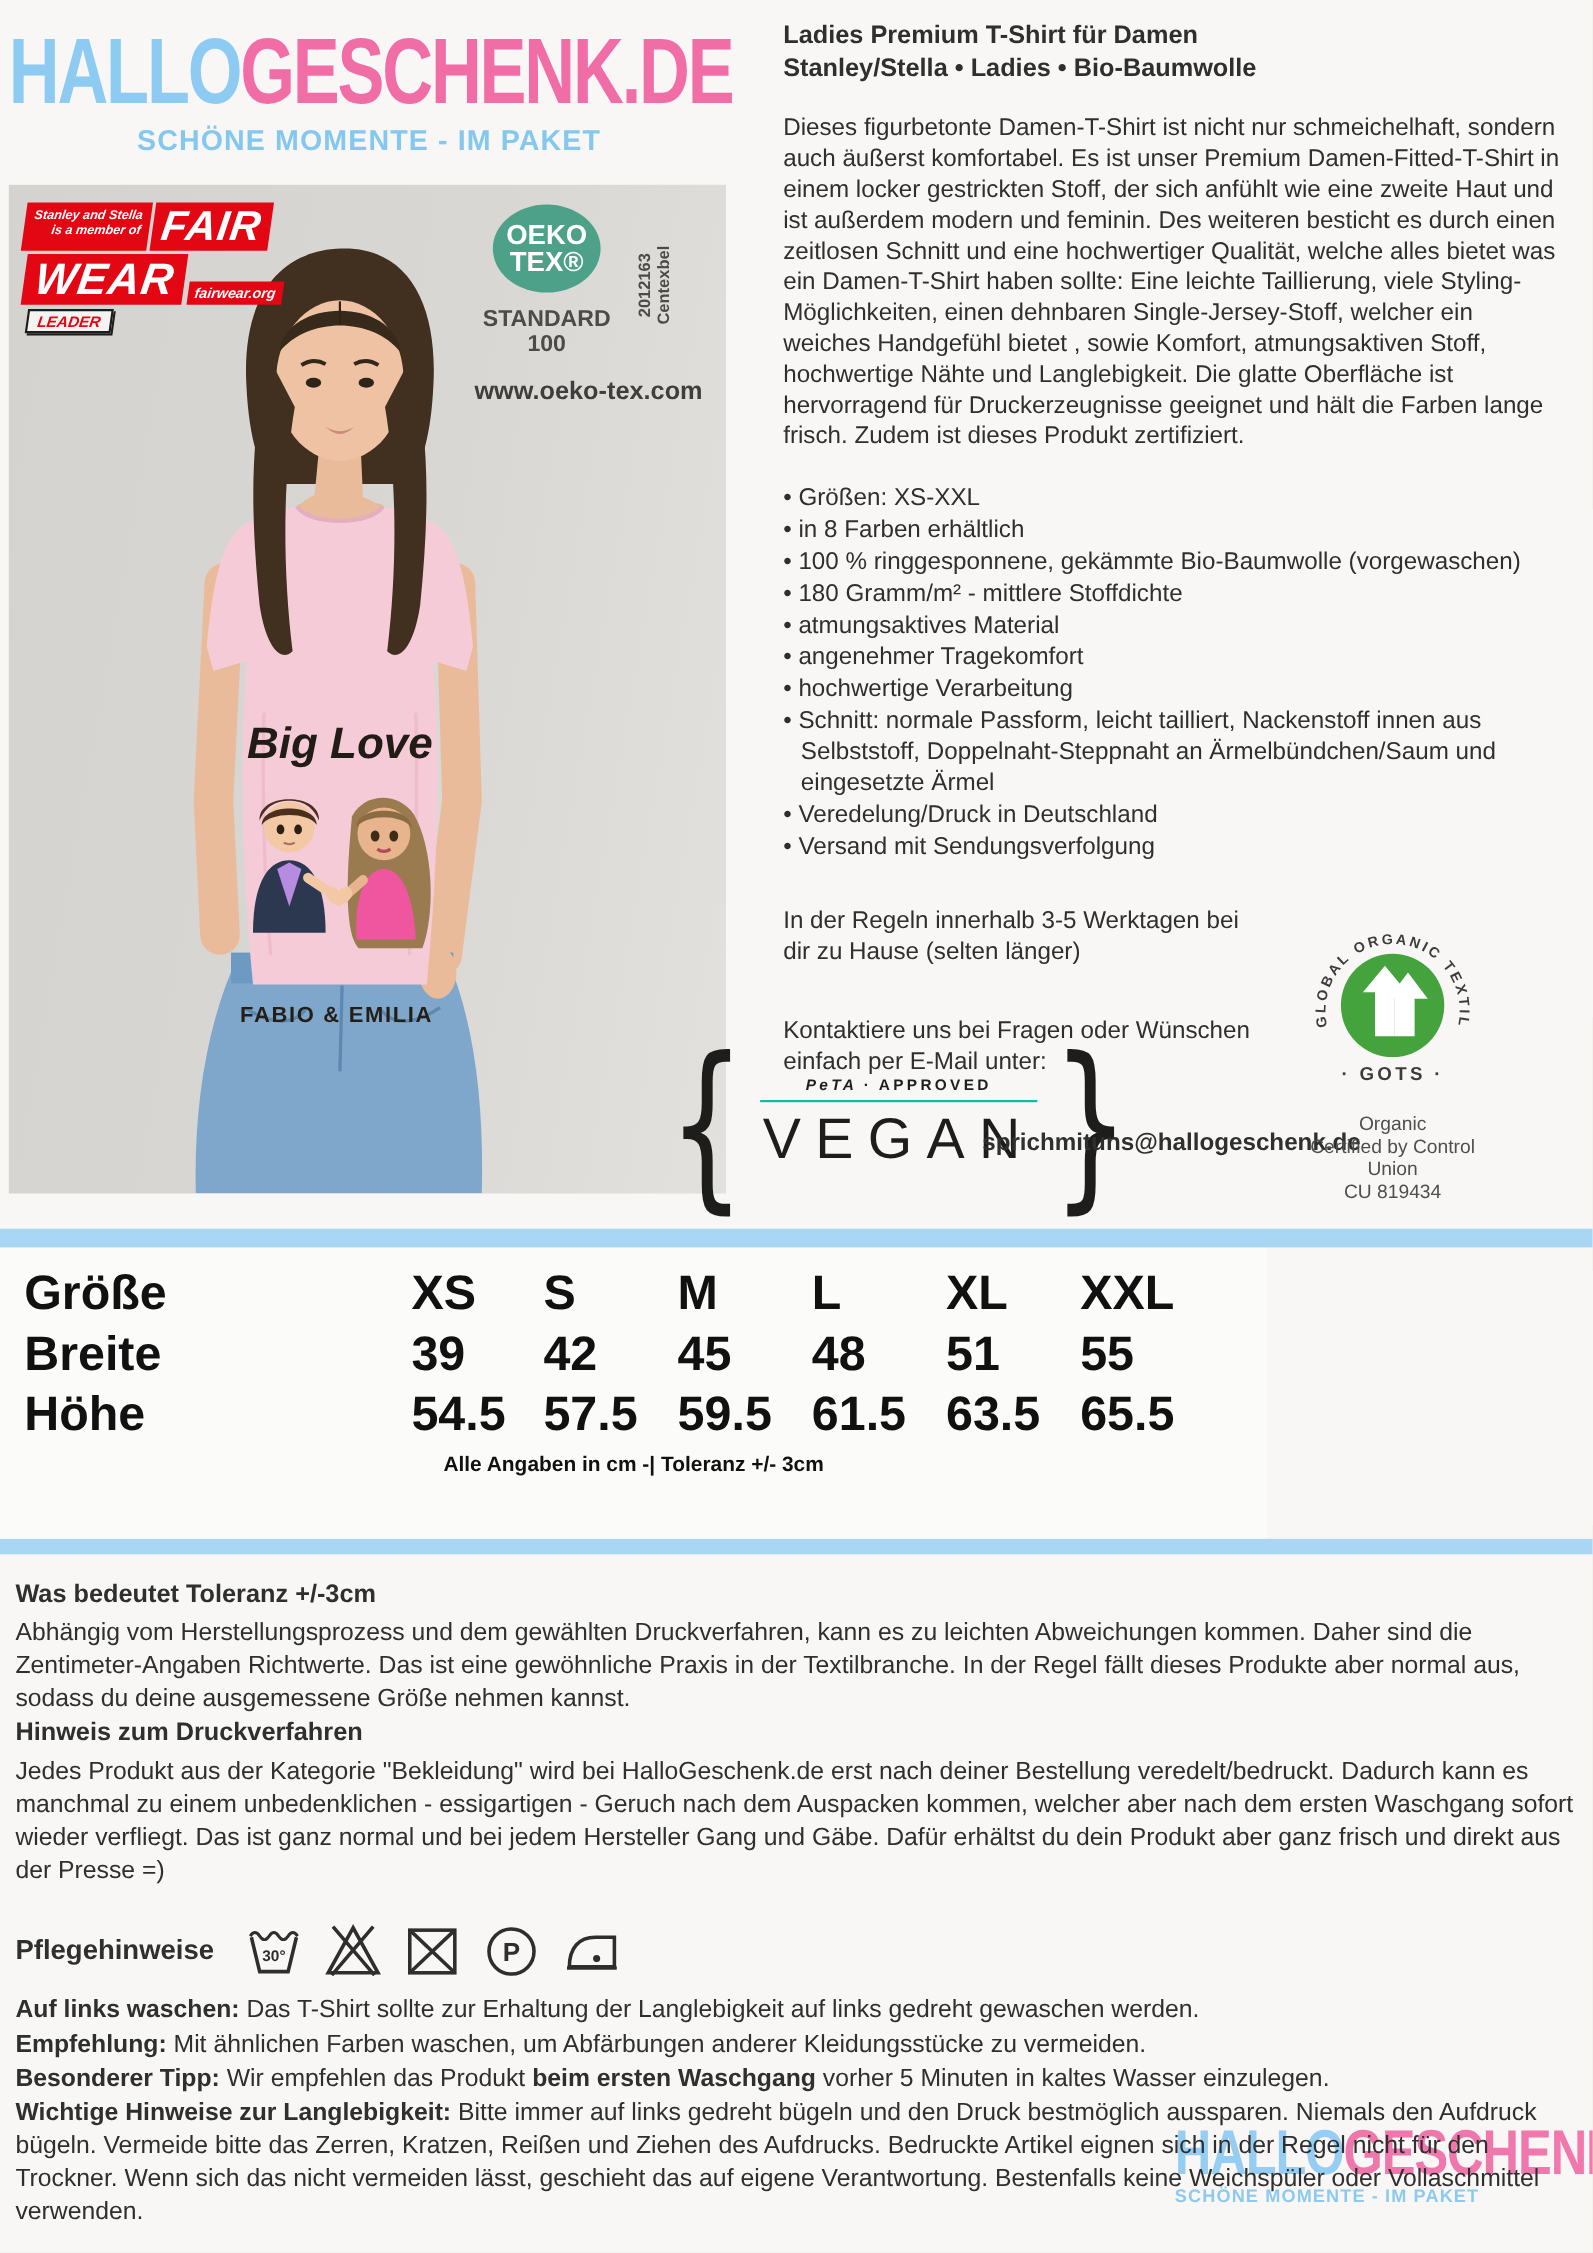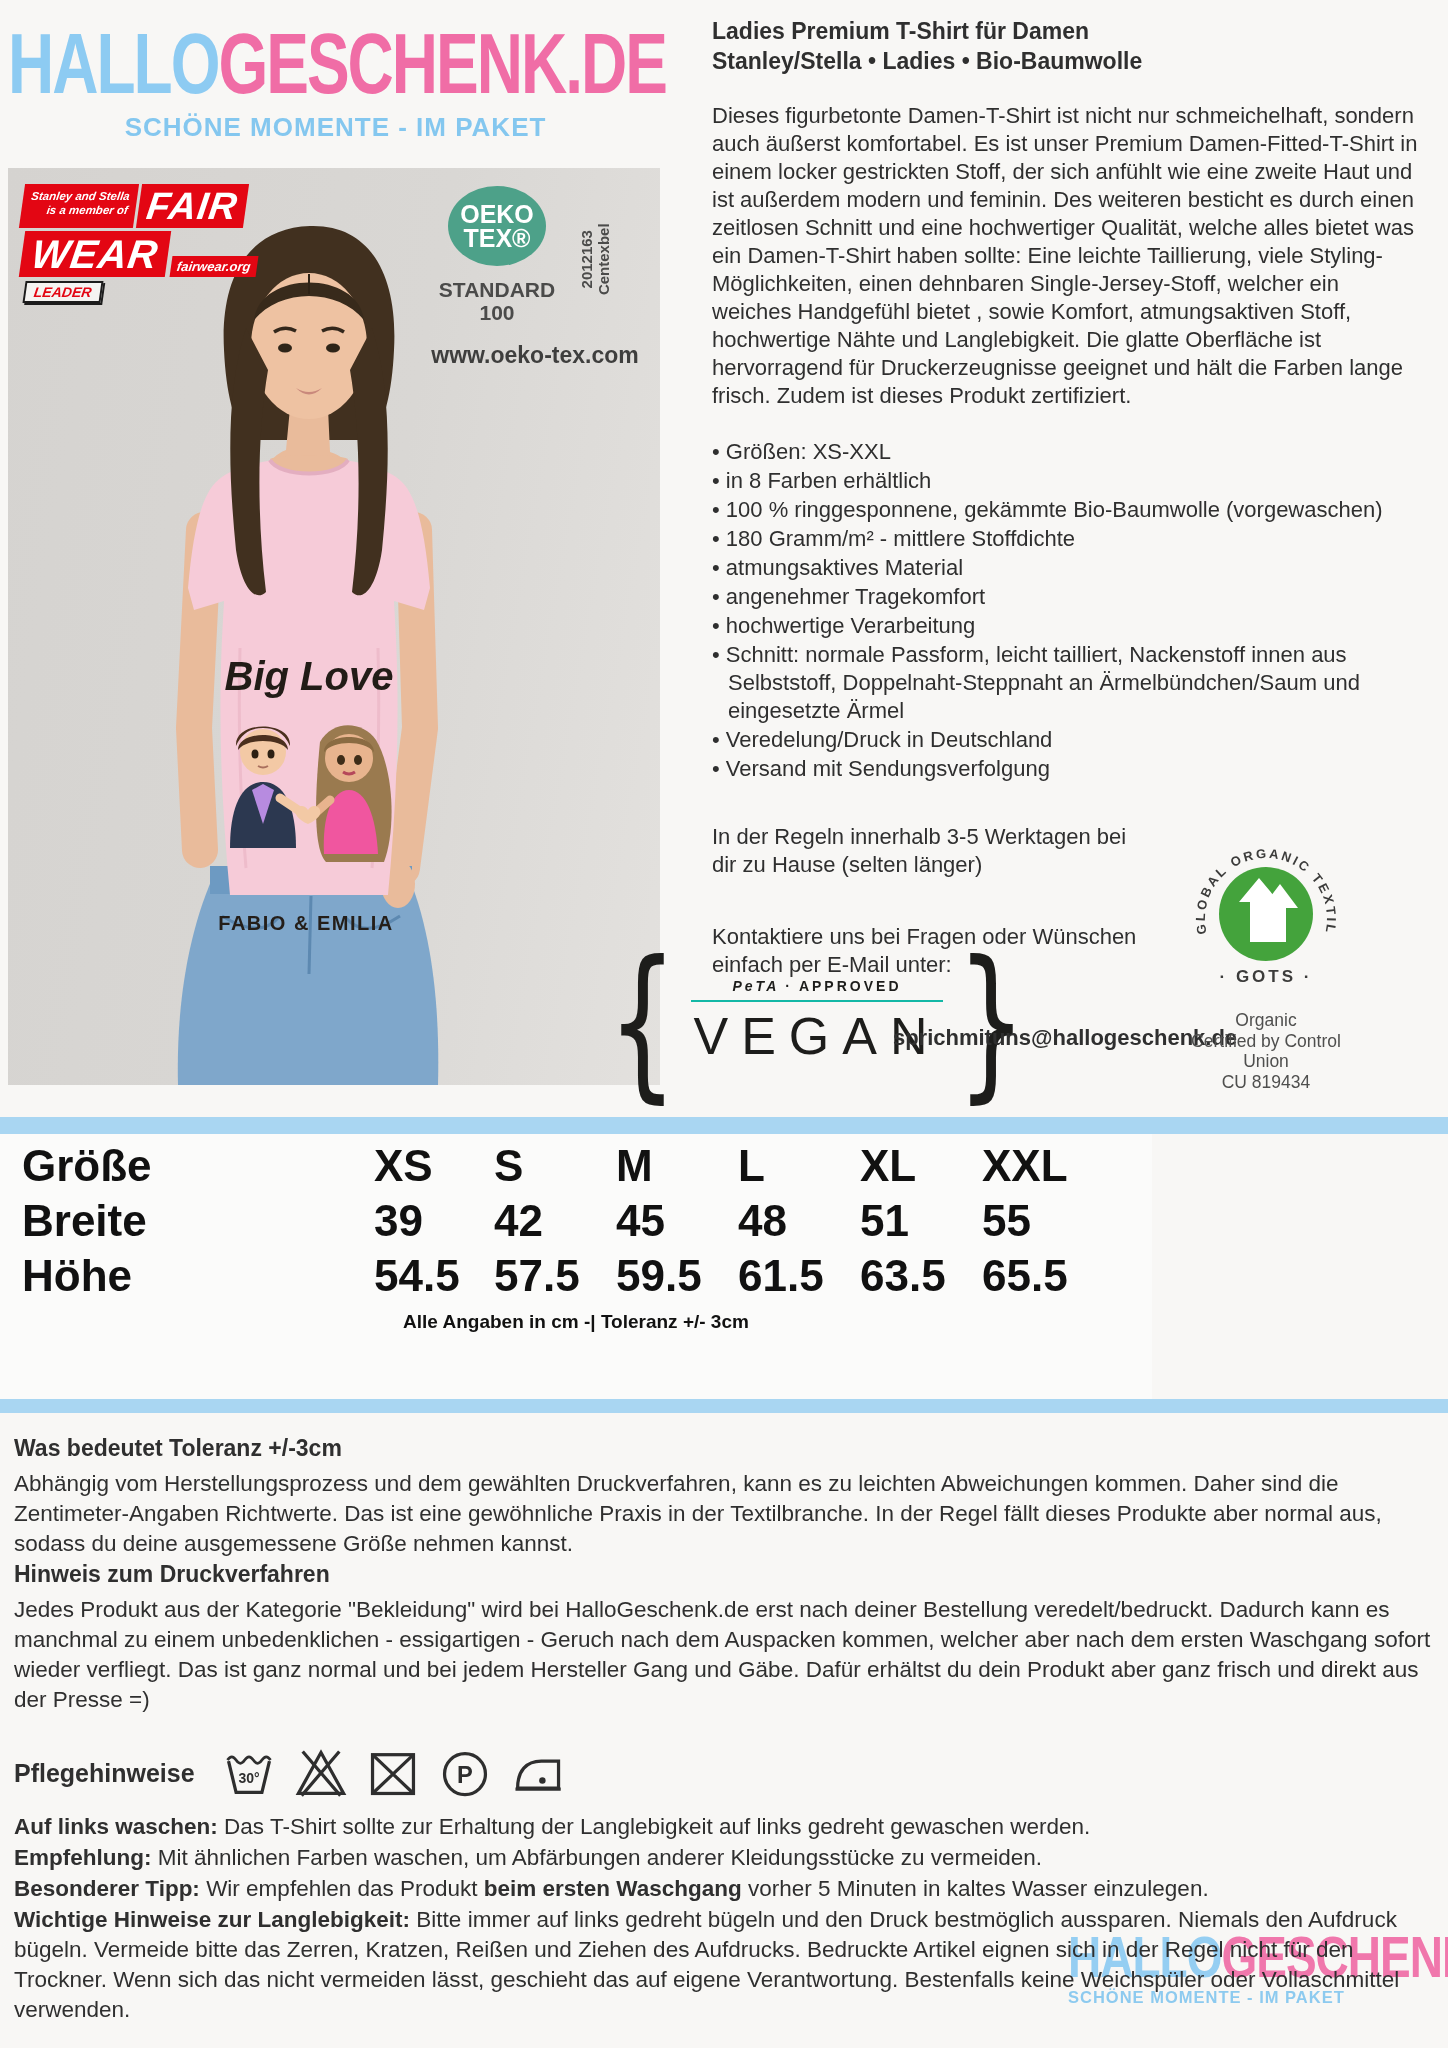--- a/index.html
+++ b/index.html
@@ -83,21 +83,21 @@
   .gots{position:absolute;left:1176px;top:834px;width:180px;text-align:center;z-index:2;}
   .gots-caption{margin-top:4px;color:#4f4f4e;font-size:17.5px;line-height:1.18;}
 
   
   .stripe{position:absolute;left:0;width:1448px;background:#a9d6f2;z-index:2;}
   .stripe1{top:1117px;height:17px;}
   .stripe2{top:1399px;height:14px;}
 
   
   .size-section{position:absolute;left:0;top:1134px;width:1152px;height:265px;
-                background:#fbfbfa;z-index:1;padding-top:4px;box-sizing:border-box;}
+                background:#fbfbfa;z-index:1;padding-top:14px;box-sizing:border-box;}
   .size-grid{display:grid;grid-template-columns:352px 120px 122px 122px 122px 122px 1fr;
              align-items:baseline;padding-left:22px;}
   .size-grid .cell{font-size:44px;font-weight:bold;line-height:55px;color:#111;white-space:nowrap;}
   .label-suffix{font-size:25px;font-weight:bold;}
   .size-note{margin-top:8px;text-align:center;font-size:19px;font-weight:bold;color:#111;}
 
   
   .bottom{position:absolute;left:0;top:1413px;width:1448px;padding:20px 14px 0 14px;
           box-sizing:border-box;z-index:2;font-size:22.5px;line-height:30px;}
   .bottom h3{margin:0;font-size:23px;line-height:30px;}

